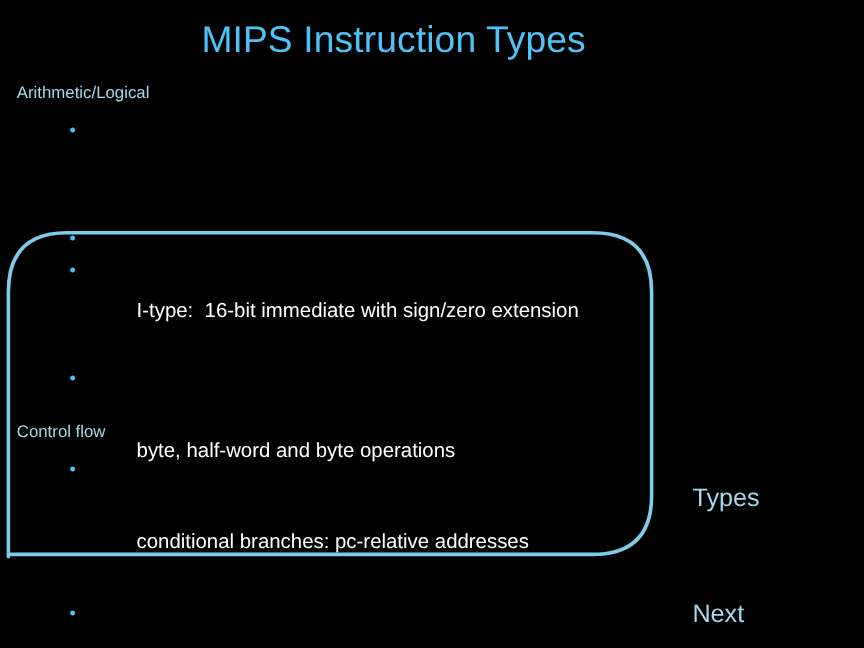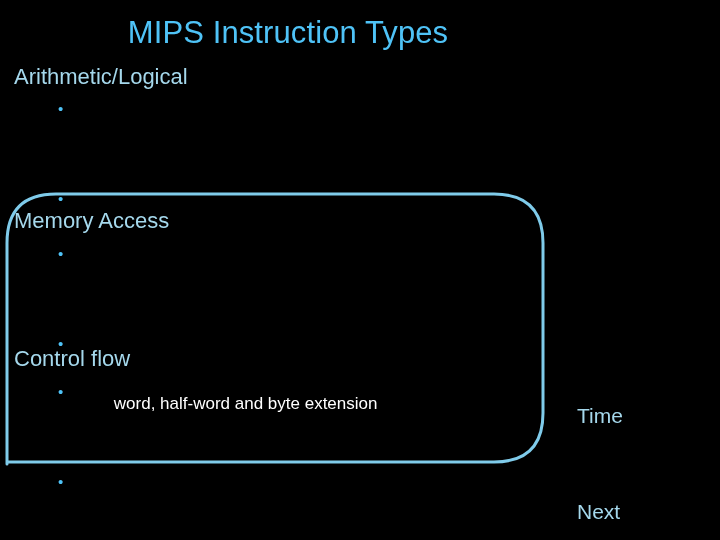--- a/index.html
+++ b/index.html
@@ -25,25 +25,26 @@
     left: 0;
     top: 14px;
     width: 576px;
     text-align: center;
     font-size: 31px;
     line-height: 38px;
     font-weight: 400;
     letter-spacing: 0.1px;
     color: #4FC3F7;
     white-space: pre;
+    padding-left: 40px;
   }
 
   
   .section-heading {
-    font-size: 22px;
+    font-size: 14px;
     line-height: 28px;
     font-weight: 400;
     color: #A5D8EC;
     white-space: pre;
   }
   .bullet-list {
     list-style: none;
     margin: 0;
     padding: 0;
   }
@@ -136,54 +137,55 @@
   <div class="slide-title">MIPS Instruction Types</div>
 
   <div id="block-arith">
     <div class="section-heading">Arithmetic/Logical</div>
     <ul class="bullet-list">
       <li class="bullet-item">
         <span class="bullet-marker">•</span>
       </li>
       <li class="bullet-item">
         <span class="bullet-marker">•</span>
+        <span>I-type:  16-bit immediate with sign/zero extension</span>
       </li>
     </ul>
   </div>
 
   <div id="callout-box">
     <svg viewBox="0 0 542 274" preserveAspectRatio="none" aria-hidden="true">
       <path d="M 3 273 L 3 52 Q 3 3 52 3 L 490 3 Q 539 3 539 52 L 539 222 Q 539 271 490 271 L 3 271" fill="none" stroke="#7FCBEA" stroke-width="3" stroke-linecap="round" stroke-linejoin="round"></path>
     </svg>
   </div>
 
   <div id="block-memory">
-    <div class="section-heading">Memory Access</div>
     <ul class="bullet-list">
       <li class="bullet-item">
         <span class="bullet-marker">•</span>
       </li>
       <li class="bullet-item">
         <span class="bullet-marker">•</span>
-        <span>word, half-word and byte extension</span>
+        <span>byte, half-word and byte operations</span>
       </li>
     </ul>
   </div>
 
   <div id="block-control">
     <div class="section-heading">Control flow</div>
     <ul class="bullet-list">
       <li class="bullet-item">
         <span class="bullet-marker">•</span>
+        <span>conditional branches: pc-relative addresses</span>
       </li>
       <li class="bullet-item">
         <span class="bullet-marker">•</span>
         
       </li>
     </ul>
   </div>
 
   <div id="side-note">
-    <div>Time</div>
+    <div>Types</div>
     <div>Next</div>
   </div>
 
 </div>
 
 </body></html>

